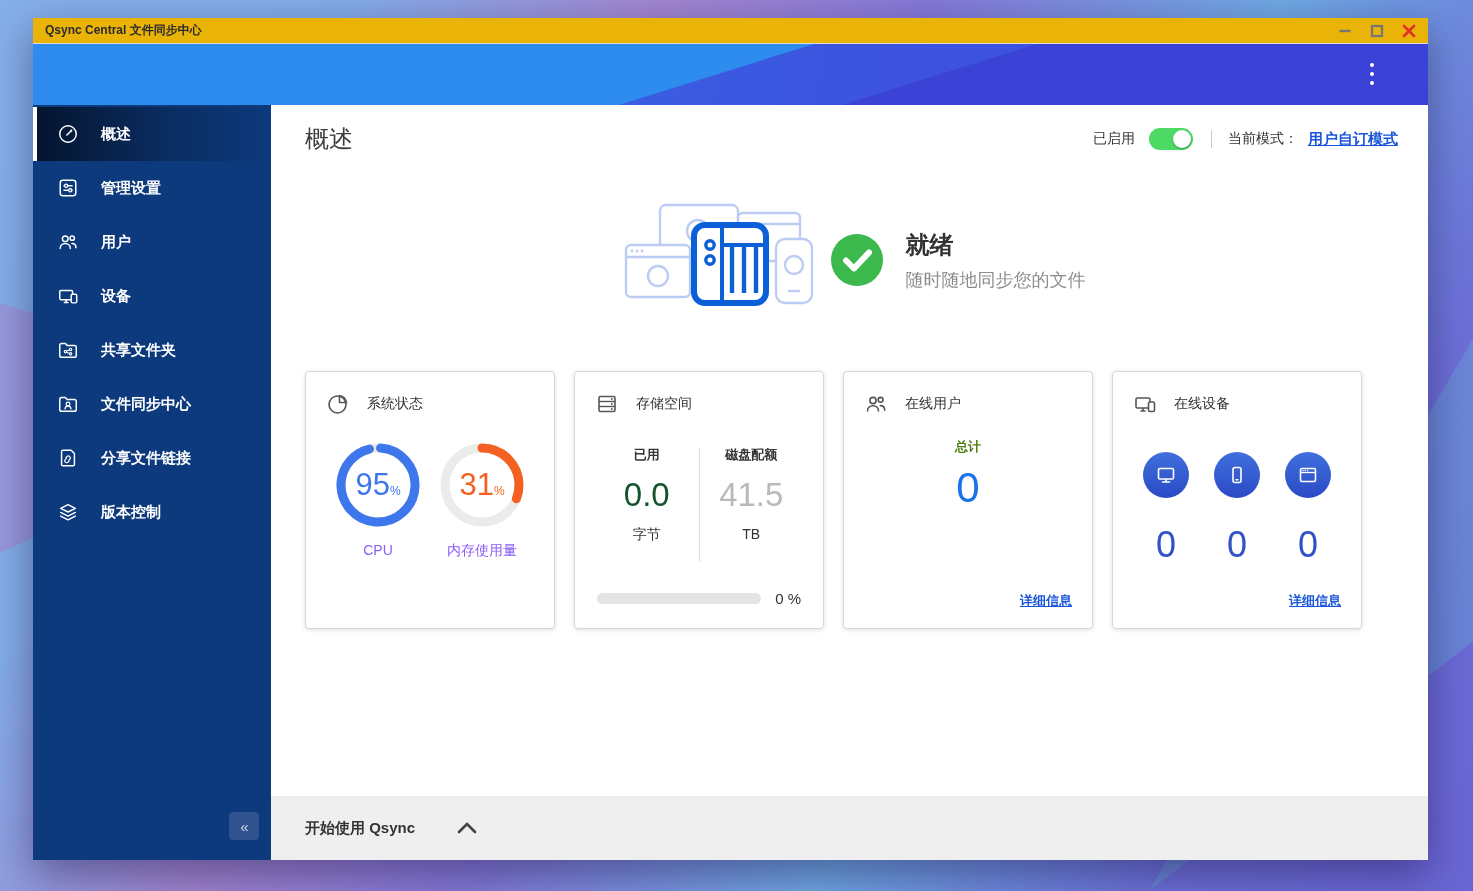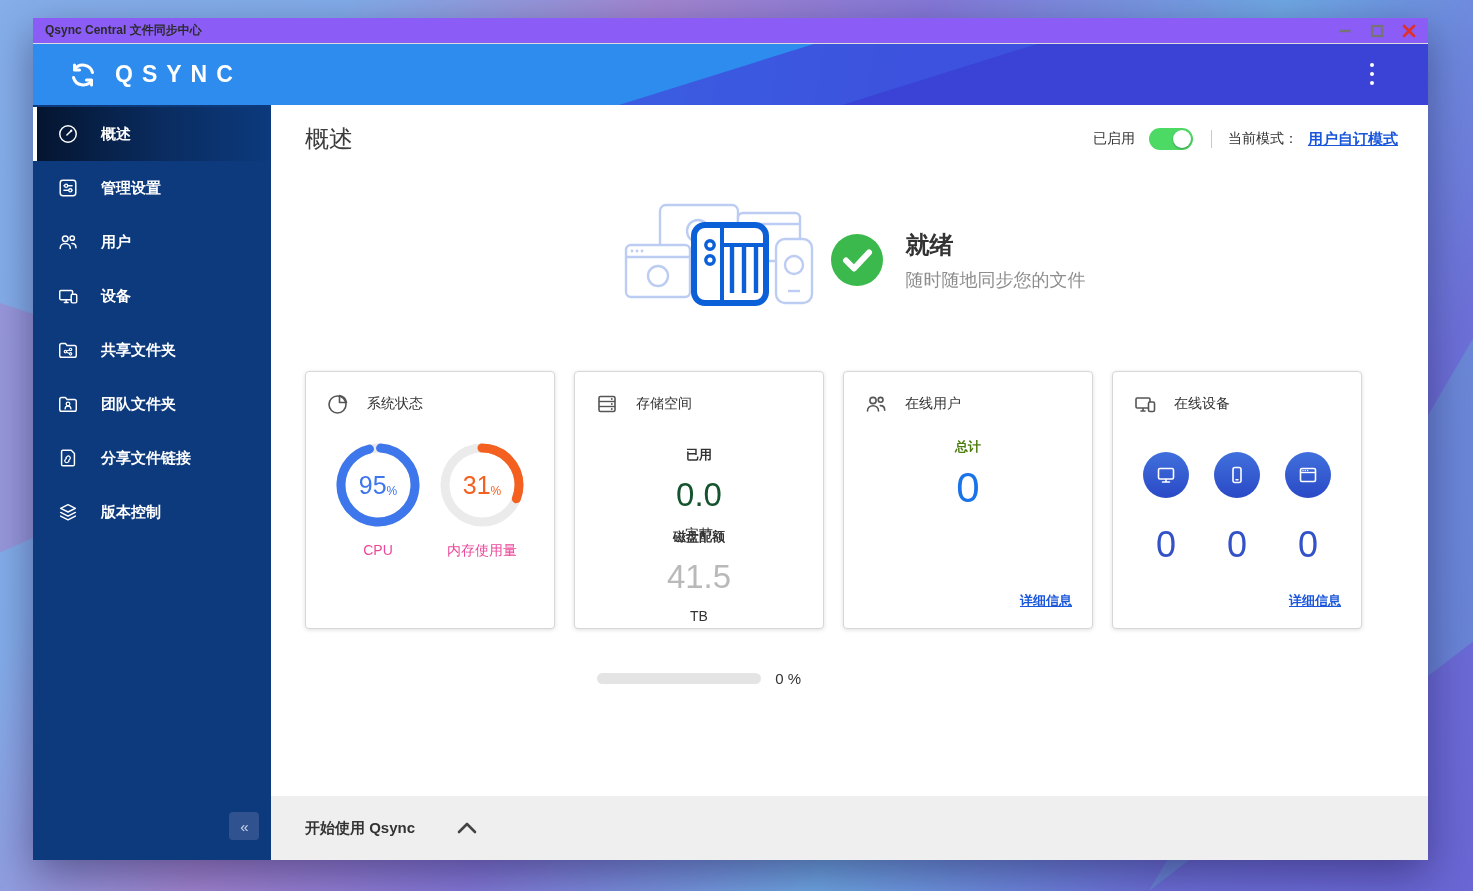--- a/index.html
+++ b/index.html
@@ -13,21 +13,21 @@
   .wp-shape1 { position:absolute; inset:0; background:#66b4d8; opacity:.35;
     clip-path:polygon(100% 38%, 78% 100%, 100% 72%); }
   .wp-shape2 { position:absolute; inset:0; background:#b07fc9; opacity:.45;
     clip-path:polygon(0 34%, 22% 46%, 0 62%); }
 
   
   .window { position:absolute; left:33px; top:18px; width:1395px; height:842px;
     background:#fff; box-shadow:0 14px 40px rgba(20,10,60,.45); display:flex; flex-direction:column; }
 
   
-  .titlebar { height:26px; background:#8b5cf6; display:flex; align-items:center;
+  .titlebar { height:26px; background:#eab308; display:flex; align-items:center;
     padding:0 8px 0 12px; flex:0 0 auto; border-bottom:1px solid #dcdcdc; }
   .titlebar-text { font-size:12px; font-weight:bold; color:#2b2b2b; }
   .titlebar-controls { margin-left:auto; display:flex; align-items:center; gap:18px; padding-right:4px; }
   .tb-btn { width:14px; height:14px; display:flex; align-items:center; justify-content:center; cursor:pointer; }
 
   
   .header { height:61px; flex:0 0 auto; position:relative; overflow:hidden;
     background:linear-gradient(100deg,#3f85ec 0%,#2f8bef 45%,#3c4edb 62%,#3a41d6 100%); }
   .hdr-shape1 { position:absolute; inset:0; background:#2e8cee; clip-path:polygon(0 0, 56% 0, 42% 100%, 0 100%); }
   .hdr-shape2 { position:absolute; inset:0; background:#3d54de; clip-path:polygon(56% 0, 72% 0, 58% 100%, 42% 100%); opacity:.85; }
@@ -73,25 +73,25 @@
   
   .cards { margin-top:48px; display:flex; gap:19px; padding-left:-9px; }
   .card { width:250px; height:258px; background:#fff; border:1px solid #d7d7d7; border-radius:4px;
     box-shadow:0 1px 4px rgba(0,0,0,.13); position:relative; padding:20px; }
   .card-head { display:flex; align-items:center; gap:17px; }
   .card-title { font-size:14px; color:#333; }
   .gauge-row { display:flex; justify-content:space-between; padding:0 6px; margin-top:26px; }
   .gauge { width:92px; display:flex; flex-direction:column; align-items:center; }
   .gauge-wrap { position:relative; width:86px; height:86px; }
   .gauge-num { position:absolute; inset:0; display:flex; align-items:center; justify-content:center; }
-  .gauge-num .val { font-size:25px; }
+  .gauge-num .val { font-size:31px; }
   .gauge-num .unit { font-size:12px; margin-top:12px; }
-  .gauge-label { margin-top:14px; font-size:14px; color:#ec4899; }
-
-  .storage-cols { display:flex; margin-top:30px;flex-direction:column; }
+  .gauge-label { margin-top:14px; font-size:14px; color:#8b5cf6; }
+
+  .storage-cols { display:flex; margin-top:30px; }
   .storage-col { flex:1; text-align:center; }
   .storage-col .lbl { font-size:13px; color:#333; font-weight:bold; }
   .storage-col .num { font-size:33px; margin-top:12px; font-weight:400; }
   .storage-col .unit { font-size:14px; color:#333; margin-top:12px; }
   .storage-divider { width:1px; background:#ddd; margin:2px 0 -18px 0; }
   .progress-row { display:flex; align-items:center; margin-top:46px; padding:0 2px; }
   .progress-track { flex:1; height:11px; border-radius:6px; background:#e4e4e4; overflow:hidden; }
   .progress-fill { height:100%; background:#1787d8; border-radius:6px; }
   .progress-label { margin-left:14px; font-size:15px; color:#333; }
 
@@ -140,29 +140,20 @@
             <path d="M2 2 L12 12 M12 2 L2 12" stroke="#e03028" stroke-width="2.6" stroke-linecap="round"></path>
           </svg>
       </div>
     </div>
   </div>
 
   <div class="header">
     <div class="hdr-shape1"></div>
     <div class="hdr-shape2"></div>
     <div class="hdr-shape3"></div>
-    <div class="logo">
-      <svg width="32" height="32" viewBox="0 0 32 32">
-        <path d="M25.5 13.5 A10 10 0 0 0 7.5 10.5" fill="none" stroke="#fff" stroke-width="3" stroke-linecap="round"></path>
-        <path d="M7.5 6 v5 h5" fill="none" stroke="#fff" stroke-width="3" stroke-linecap="round" stroke-linejoin="round"></path>
-        <path d="M6.5 18.5 A10 10 0 0 0 24.5 21.5" fill="none" stroke="#fff" stroke-width="3" stroke-linecap="round"></path>
-        <path d="M24.5 26 v-5 h-5" fill="none" stroke="#fff" stroke-width="3" stroke-linecap="round" stroke-linejoin="round"></path>
-      </svg>
-      <span class="logo-text">QSYNC</span>
-    </div>
     <div class="kebab">
       <i></i>
         <i></i>
         <i></i>
     </div>
   </div>
 
   <div class="body-row">
 
     <div class="sidebar">
@@ -218,21 +209,21 @@
         </svg>
         <span>共享文件夹</span>
       </div>
 
       <div class="side-item">
         <svg width="22" height="22" viewBox="0 0 24 24">
           <path d="M3 8.5V7c0-1.1.9-2 2-2h4.2l1.8 2h8c1.1 0 2 .9 2 2v9c0 1.1-.9 2-2 2H5c-1.1 0-2-.9-2-2V8.5z" fill="none" stroke="#fff" stroke-width="1.6" stroke-linejoin="round"></path>
           <circle cx="12" cy="12" r="2" fill="none" stroke="#fff" stroke-width="1.4"></circle>
           <path d="M8.8 17.4c0-1.9 1.5-3 3.2-3s3.2 1.1 3.2 3" fill="none" stroke="#fff" stroke-width="1.4" stroke-linecap="round"></path>
         </svg>
-        <span>团队文件夹</span>
+        <span>文件同步中心</span>
       </div>
 
       <div class="side-item">
         <svg width="22" height="22" viewBox="0 0 24 24">
           <path d="M6 3.5h9.5L19 7v12c0 .8-.7 1.5-1.5 1.5h-11c-.8 0-1.5-.7-1.5-1.5V5c0-.8.7-1.5 1.5-1.5z" fill="none" stroke="#fff" stroke-width="1.6" stroke-linejoin="round"></path>
           <path d="M10.2 12.4l-1.1 1.1a2.1 2.1 0 0 0 3 3l1.1-1.1" fill="none" stroke="#fff" stroke-width="1.4" stroke-linecap="round"></path>
           <path d="M12.8 14.6l1.1-1.1a2.1 2.1 0 0 0-3-3l-1.1 1.1" fill="none" stroke="#fff" stroke-width="1.4" stroke-linecap="round"></path>
         </svg>
         <span>分享文件链接</span>
       </div>

